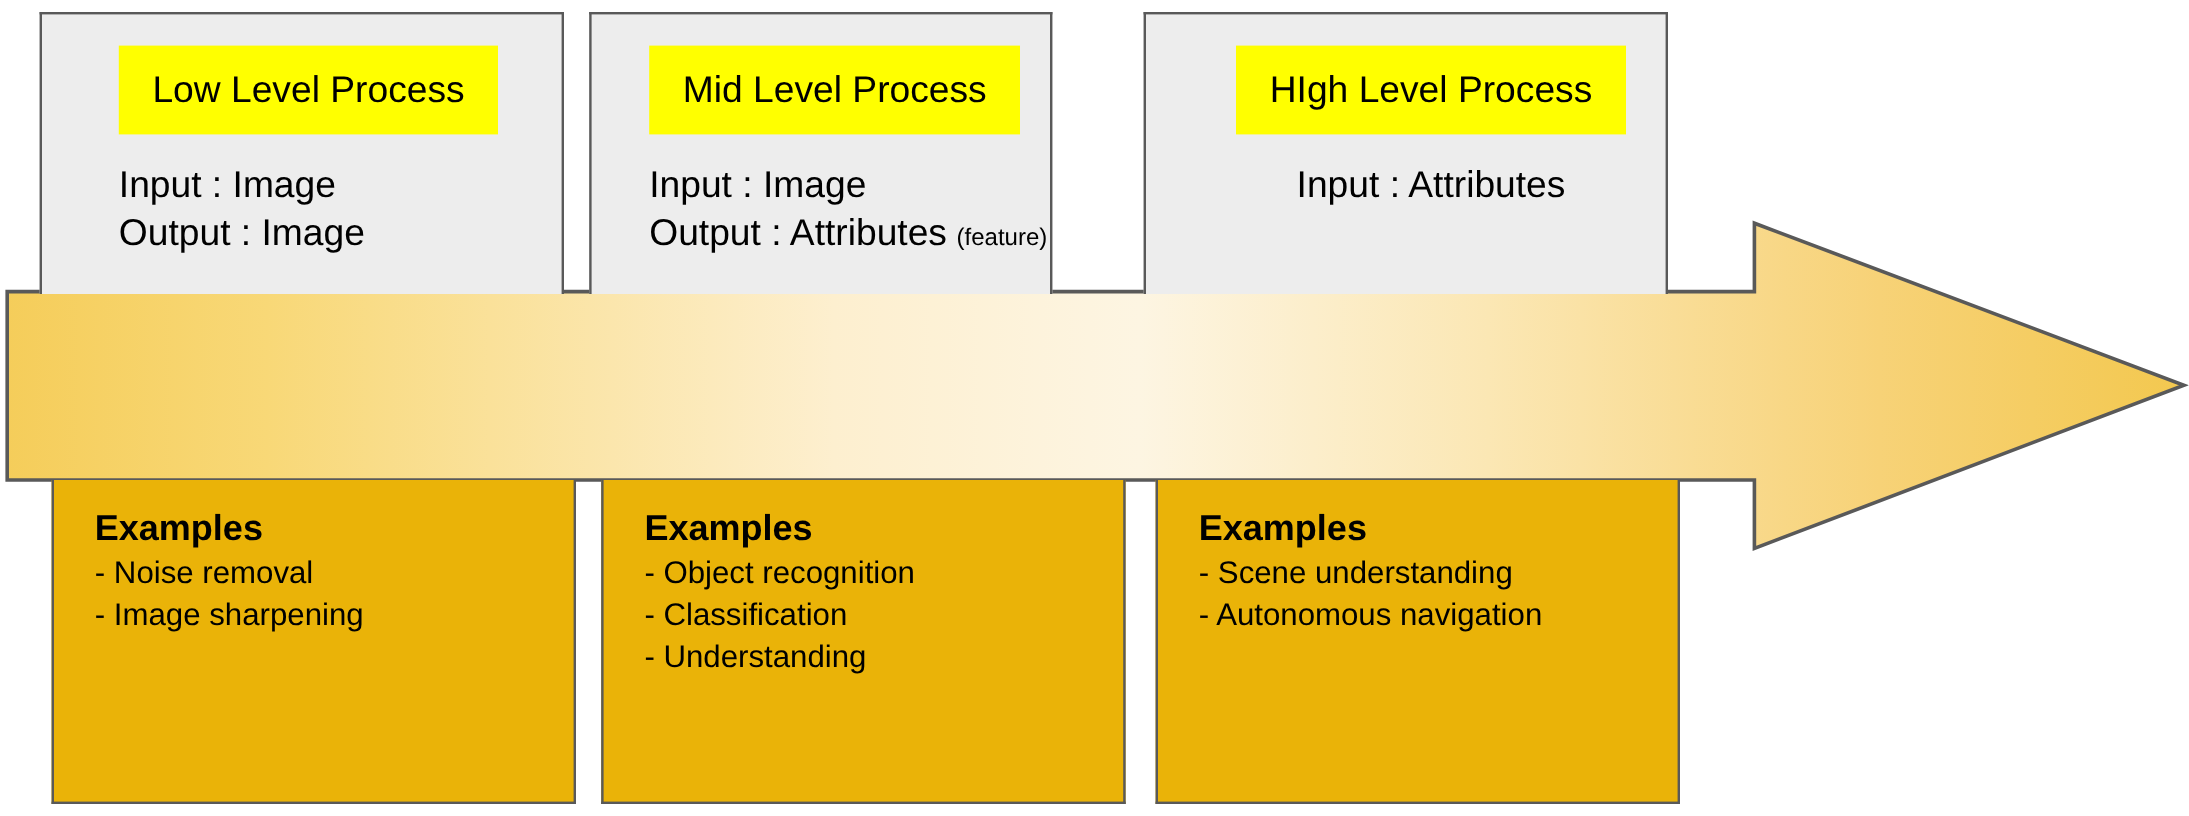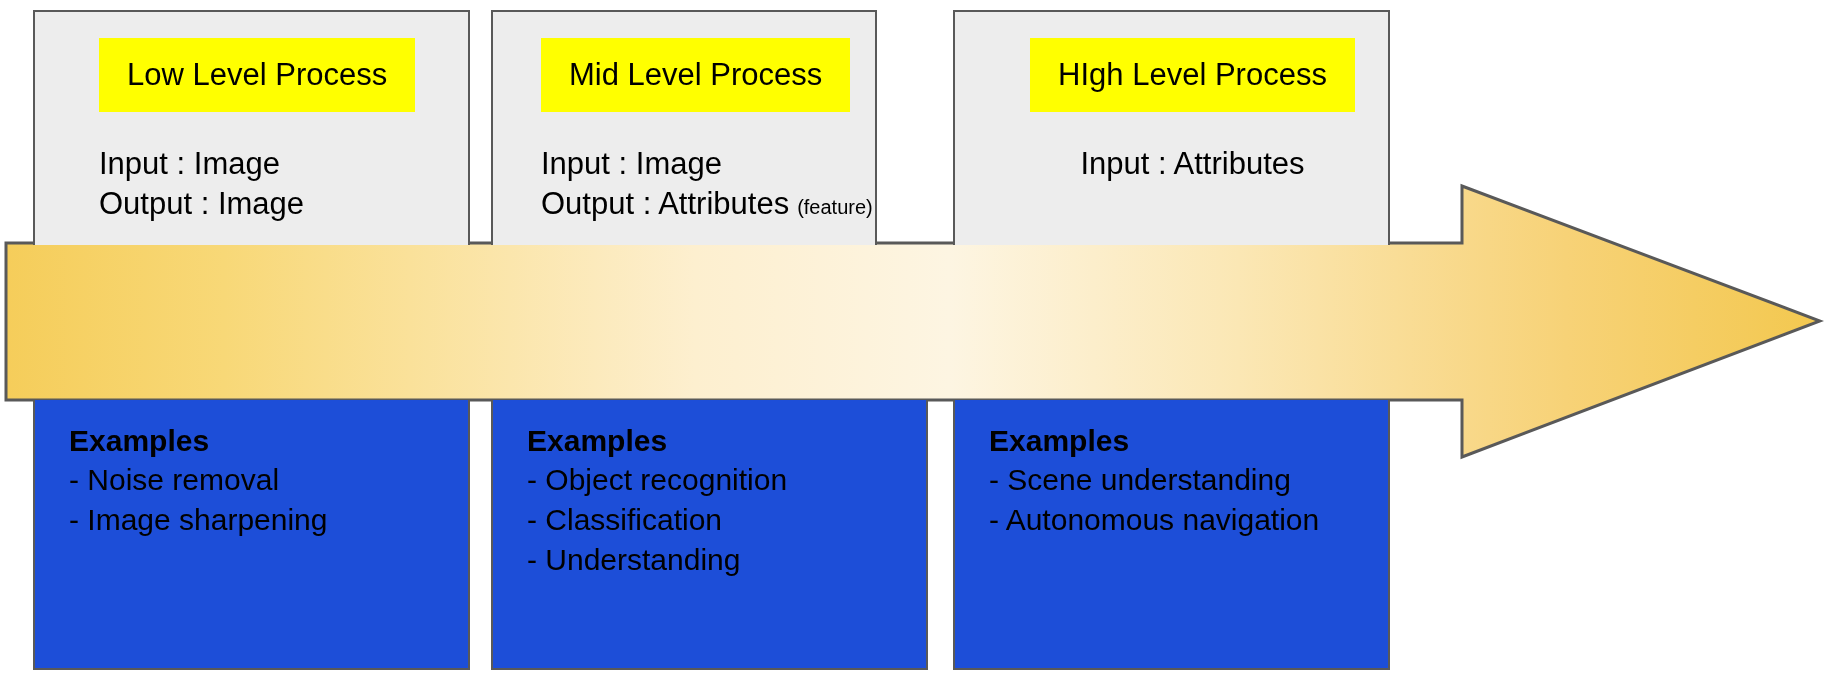--- a/index.html
+++ b/index.html
@@ -33,38 +33,39 @@
     box-sizing: border-box;
     z-index: 2;
   }
   .panel-top {
     background: #ededed;
     border: 2px solid #595959;
     border-bottom: none;
     box-sizing: border-box;
   }
   .panel-bottom {
-    background: #1d4ed8;
+    background: #eab308;
     border: 2px solid #595959;
     border-top: none;
     box-sizing: border-box;
+    margin-left: 10px;
   }
 
   .title-chip {
     display: inline-block;
     background: #ffff00;
     color: #000000;
     font-size: 31px;
     line-height: 1;
     padding: 21px 28px 22px 28px;
     white-space: nowrap;
   }
 
   .io-block {
-    margin-top: 32px;
+    margin-top: 22px;
     color: #000000;
     font-size: 31px;
     line-height: 1.30;
     white-space: nowrap;
   }
   .io-line { display: block; }
   .io-note {
     font-size: 20px;
     padding-left: 8px;
   }
@@ -73,21 +74,21 @@
     font-size: 30px;
     font-weight: bold;
     color: #000000;
     line-height: 1.28;
     white-space: nowrap;
   }
   .ex-list {
     list-style: none;
     margin: 0;
     padding: 0;
-    font-size: 30px;
+    font-size: 26px;
     color: #000000;
     line-height: 1.33;
   }
   .ex-list li { white-space: nowrap; }
 </style>
 </head>
 <body>
 
 <div id="canvas">
 

